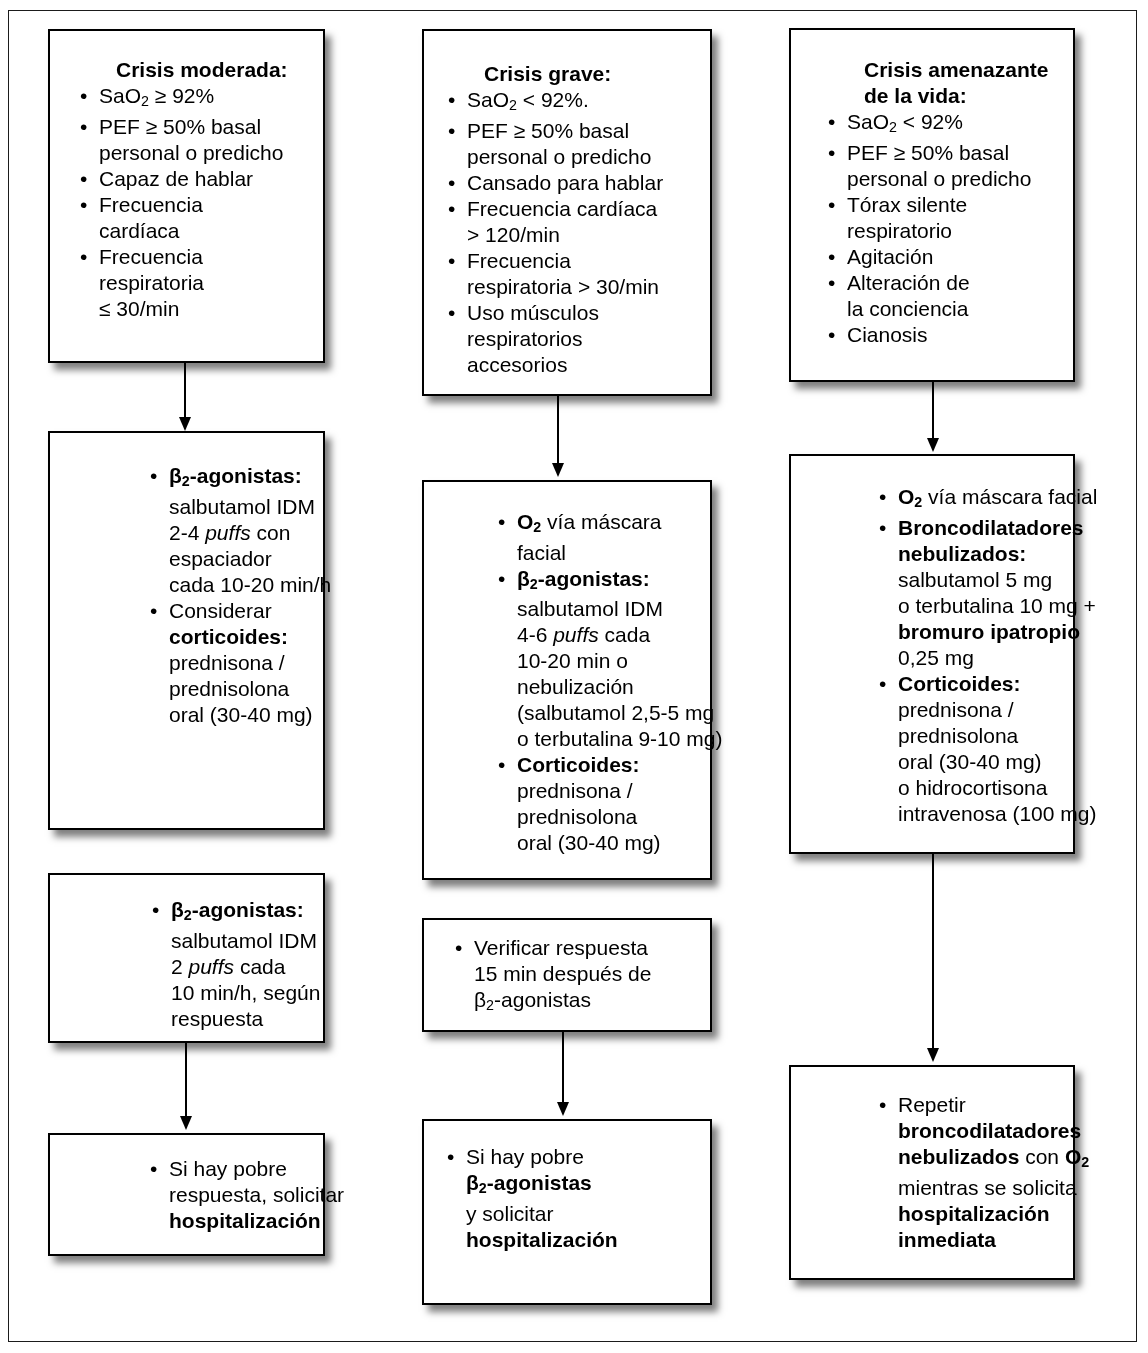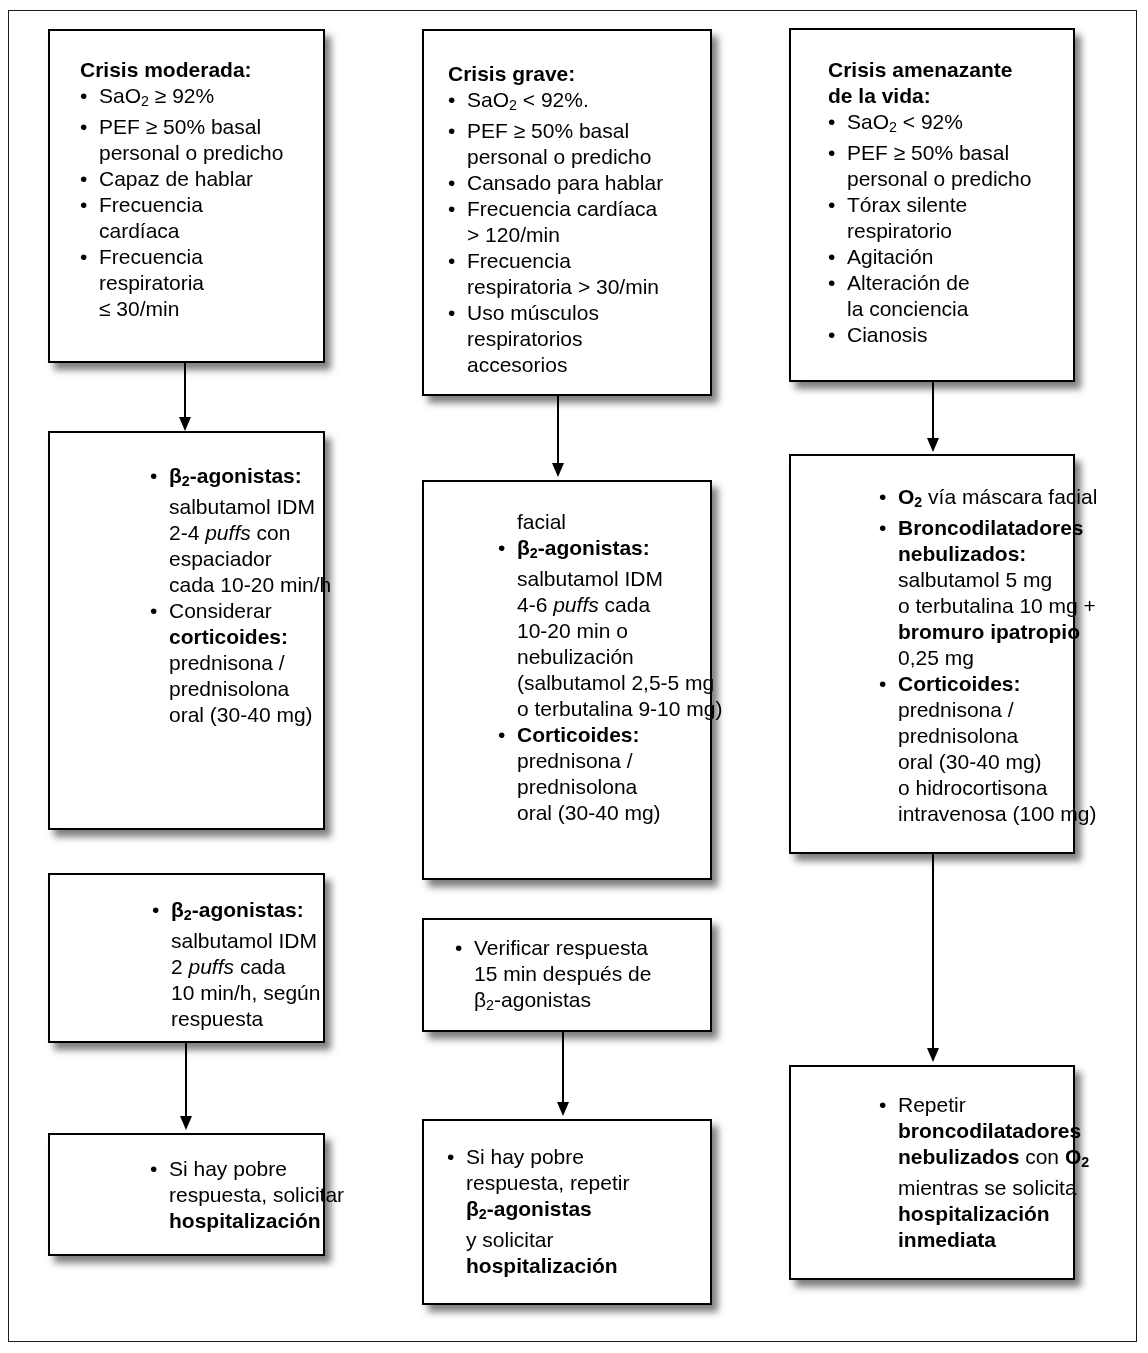--- a/index.html
+++ b/index.html
@@ -23,21 +23,21 @@
     box-sizing: border-box;
     background: #ffffff;
     border: 2.5px solid #000;
     box-shadow: 6px 7px 7px rgba(0,0,0,0.5);
     font-size: 21px;
     line-height: 26px;
     padding-right: 4px;
     overflow: visible;
   }
   .line { white-space: nowrap; padding-left: 19px; }
-  .line.title { padding-left: 0; font-weight: 700; }
+  .line.title { padding-left: 0; font-weight: 700; margin-left: 36px; }
   .bullet { display: inline-block; width: 19px; margin-left: -19px; }
   .bold { font-weight: 700; }
   .ital { font-style: italic; }
   .sub  { font-size: 0.68em; vertical-align: -0.18em; letter-spacing: 0; }
   .bold.sub { font-weight: 700; }
   .arrow { position: absolute; width: 14px; }
   .arrow .shaft {
     position: absolute; left: 50%; top: 0; bottom: 5px;
     width: 2.5px; margin-left: -1.25px; background: #000;
   }
@@ -120,20 +120,21 @@
       <div class="line"><span>respiratorios</span></div>
       <div class="line"><span>accesorios</span></div>
     </div>
 
   <div class="arrow" style="left:551px;top:396px;height:81px">
     <span class="shaft"></span>
     <span class="head"></span>
   </div>
 
   <div class="box" style="left:422px;top:480px;width:290px;height:400px;padding-top:27px;padding-left:74px">
+      <div class="line"><span class="bullet">•</span><span class="bold">O</span><span class="bold sub">2</span><span> vía máscara</span></div>
       <div class="line"><span>facial</span></div>
       <div class="line"><span class="bullet">•</span><span class="bold">β</span><span class="bold sub">2</span><span class="bold">-agonistas:</span></div>
       <div class="line"><span>salbutamol IDM</span></div>
       <div class="line"><span>4-6 </span><span class="ital">puffs</span><span> cada</span></div>
       <div class="line"><span>10-20 min o</span></div>
       <div class="line"><span>nebulización</span></div>
       <div class="line"><span>(salbutamol 2,5-5 mg</span></div>
       <div class="line"><span>o terbutalina 9-10 mg)</span></div>
       <div class="line"><span class="bullet">•</span><span class="bold">Corticoides:</span></div>
       <div class="line"><span>prednisona /</span></div>
@@ -147,21 +148,20 @@
       <div class="line"><span>β</span><span class="sub">2</span><span>-agonistas</span></div>
     </div>
 
   <div class="arrow" style="left:556px;top:1032px;height:84px">
     <span class="shaft"></span>
     <span class="head"></span>
   </div>
 
   <div class="box" style="left:422px;top:1119px;width:290px;height:186px;padding-top:23px;padding-left:23px">
       <div class="line"><span class="bullet">•</span><span>Si hay pobre</span></div>
-      <div class="line"><span>respuesta, repetir</span></div>
       <div class="line"><span class="bold">β</span><span class="bold sub">2</span><span class="bold">-agonistas</span></div>
       <div class="line"><span>y solicitar</span></div>
       <div class="line"><span class="bold">hospitalización</span></div>
     </div>
 
   <div class="box" style="left:789px;top:28px;width:286px;height:354px;padding-top:27px;padding-left:37px">
       <div class="line title"><span class="bold">Crisis amenazante</span></div>
       <div class="line title"><span class="bold">de la vida:</span></div>
       <div class="line"><span class="bullet">•</span><span>SaO</span><span class="sub">2</span><span> &lt; 92%</span></div>
       <div class="line"><span class="bullet">•</span><span>PEF ≥ 50% basal</span></div>

